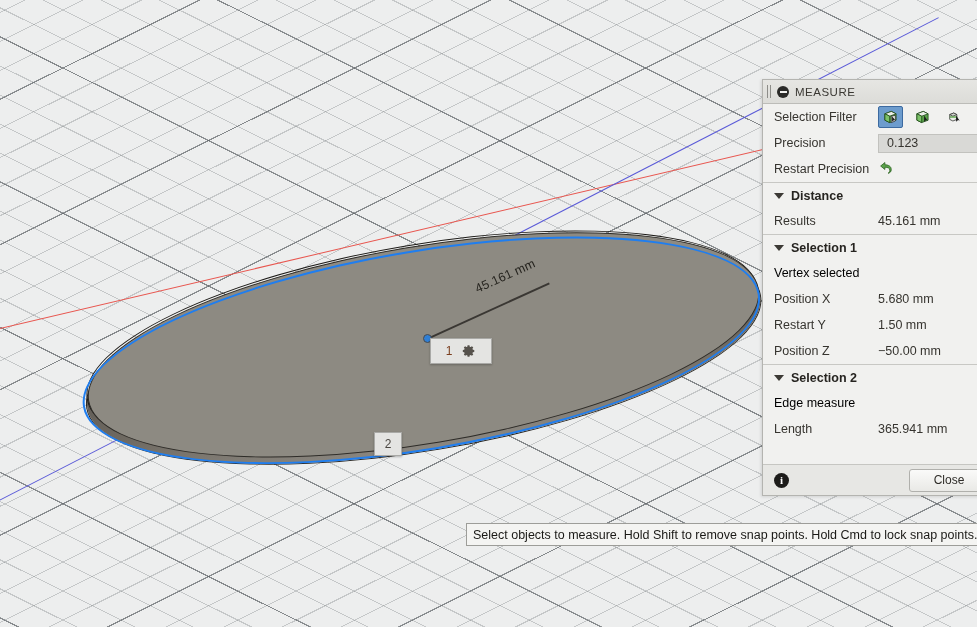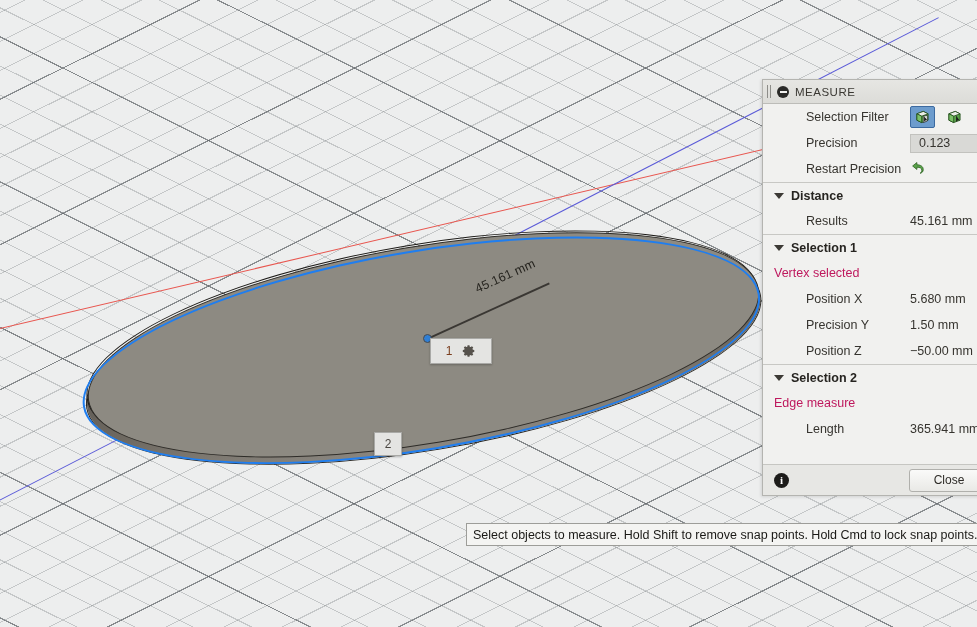--- a/index.html
+++ b/index.html
@@ -195,24 +195,23 @@
   .row {
     display: flex;
     align-items: center;
     height: 26px;
     padding: 0 0 0 11px;
   }
   .row .lbl {
     width: 104px;
     flex: none;
     color: #36342f;
-    margin-left: 32px;
   }
   .row .val { color: #36342f; }
-  .row .val-muted { color: #be185d; text-align: center; }
+  .row .val-muted { color: #000000; text-align: center; }
 
   .sel-filter-icons { display: flex; gap: 7px; align-items: center; }
   .filter-btn {
     width: 25px; height: 22px;
     display: flex; align-items: center; justify-content: center;
     border: 1px solid transparent;
     box-sizing: border-box;
     border-radius: 2px;
   }
   .filter-btn.active {
@@ -418,21 +417,21 @@
         <span>Selection 1</span>
       </div>
       <div class="row">
         <span class="val-muted">Vertex selected</span>
       </div>
       <div class="row">
         <span class="lbl">Position X</span>
         <span class="val">5.680 mm</span>
       </div>
       <div class="row">
-        <span class="lbl">Precision Y</span>
+        <span class="lbl">Restart Y</span>
         <span class="val">1.50 mm</span>
       </div>
       <div class="row">
         <span class="lbl">Position Z</span>
         <span class="val">−50.00 mm</span>
       </div>
 
       <div class="divider-strong"></div>
 
       <div class="section-head">

